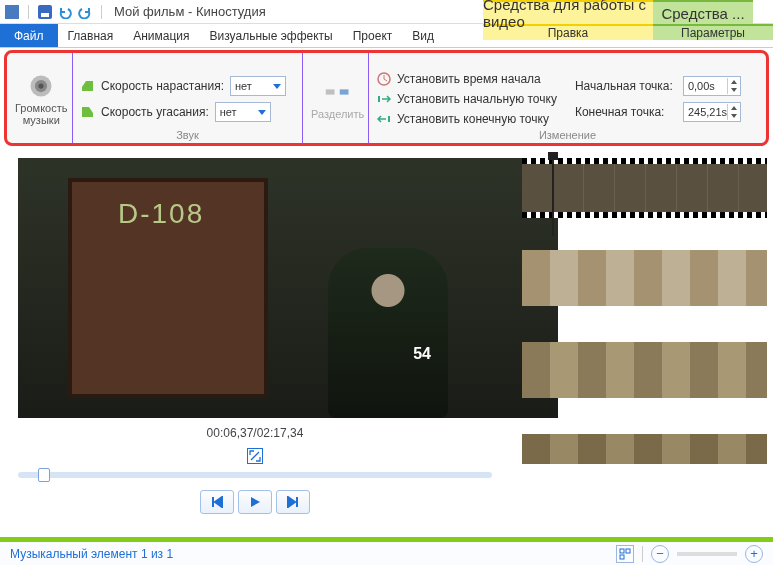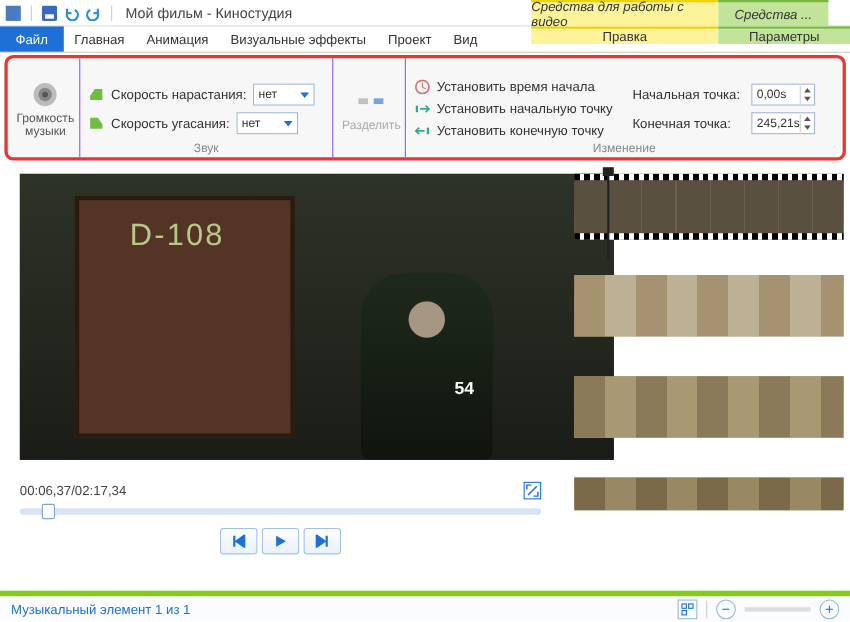--- a/index.html
+++ b/index.html
@@ -8,21 +8,21 @@
 .titlebar { height: 24px; display: flex; align-items: center; padding: 0 4px; border-bottom: 1px solid #ddd; }
 .titlebar .qat { display: flex; gap: 4px; align-items: center; }
 .titlebar .qicon { width: 16px; height: 16px; display: flex; align-items: center; justify-content: center; cursor: pointer; }
 .titlebar .sep { width: 1px; height: 14px; background: #ccc; margin: 0 4px; }
 .titlebar .title { margin-left: 8px; font-size: 13px; color: #444; }
 
 .ribbon-tabs { height: 24px; display: flex; align-items: stretch; border-bottom: 1px solid #ccc; position: relative; }
 .ribbon-tabs .rtab { padding: 0 10px; display: flex; align-items: center; cursor: pointer; font-size: 12px; color: #333; }
 .ribbon-tabs .rtab.file { background: #1e6fd6; color: #fff; padding: 0 14px; }
 .ribbon-tabs .context-group { display: flex; margin-left: auto; }
-.ribbon-tabs .ctx-hdr { position: absolute; top: -24px; height: 24px; display: flex; align-items: center; justify-content: center; font-size: 12px; font-style: italic; }
+.ribbon-tabs .ctx-hdr { position: absolute; top: -24px; height: 24px; display: flex; align-items: center; justify-content: center; font-size: 15px; }
 .context-vid { background: #fdf39a; border-top: 2px solid #f3d000; }
 .context-aud { background: #c1e39a; border-top: 2px solid #77b93f; }
 .rtab.ctx { min-width: 120px; justify-content: center; }
 
 .ribbon-panel { height: 96px; border: 3px solid #e33; border-radius: 8px; margin: 2px 4px; display: flex; background: #f7f7f7; }
 .rgroup { border-right: 1px solid #8b5cf6; padding: 4px 8px 2px 8px; display: flex; flex-direction: column; position: relative; }
 .rgroup-label { position: absolute; bottom: 2px; left: 0; right: 0; text-align: center; font-size: 11px; color: #888; }
 .rgroup-body { flex: 1; display: flex; align-items: center; gap: 10px; }
 
 .big-btn { display: flex; flex-direction: column; align-items: center; justify-content: center; width: 60px; cursor: pointer; font-size: 11px; text-align: center; color: #555; line-height: 1.1; }
@@ -42,21 +42,21 @@
 .spin .dn { bottom: 3px; border-top: 4px solid #555; }
 
 .main { display: flex; height: 372px; }
 .preview-pane { width: 510px; padding: 10px 18px; }
 .preview { width: 540px; height: 260px; background: #000; position: relative; overflow: hidden; }
 .preview .scene { position: absolute; inset: 0; background: linear-gradient(#2e3328,#1a1d17); }
 .preview .door { position: absolute; left: 50px; top: 20px; width: 200px; height: 220px; background: #543425; border: 4px solid #2a1a10; }
 .preview .dlabel { position: absolute; left: 100px; top: 40px; font-family: Impact, sans-serif; font-size: 28px; letter-spacing: 2px; color: #b8c987; }
 .preview .soldier { position: absolute; right: 110px; bottom: 0; width: 120px; height: 170px; background: radial-gradient(circle at 50% 25%, #a69782 0 16px, transparent 17px), linear-gradient(#1e2a1c,#10140e); border-radius: 40px 40px 8px 8px; }
 .preview .num { position: absolute; right: 127px; bottom: 55px; color: #fff; font-weight: bold; font-size: 16px; }
-.time-row { display: flex; justify-content: space-between; align-items: center; gap: 8px; margin-top: 20px; font-size: 12px; color: #444; }
+.time-row { display: flex; justify-content: flex-end; align-items: center; gap: 8px; margin-top: 8px; font-size: 12px; color: #444; flex-direction: column; }
 .time-row .fs { width: 16px; height: 16px; border: 1px solid #1e6fd6; display: flex; align-items: center; justify-content: center; cursor: pointer; }
 .seek { margin-top: 8px; height: 6px; background: #d7e4f5; border-radius: 3px; position: relative; }
 .seek .thumb { position: absolute; left: 20px; top: -4px; width: 12px; height: 14px; background: #fff; border: 1px solid #7aa3d6; border-radius: 2px; }
 .transport { display: flex; justify-content: center; gap: 4px; margin-top: 12px; }
 .tbtn { width: 34px; height: 24px; border: 1px solid #a3c0e8; background: linear-gradient(#fdfdfd,#e9f1fb); border-radius: 3px; display: flex; align-items: center; justify-content: center; cursor: pointer; color: #1e6fd6; }
 
 .timeline-pane { flex: 1; padding: 10px 4px 10px 0; overflow: hidden; }
 .track { height: 78px; margin-bottom: 14px; position: relative; }
 .clip { position: absolute; left: 12px; right: 2px; height: 60px; background: linear-gradient(#4a4438,#807055); overflow: hidden; }
 .clip.aud::after { content: ""; position: absolute; left: 0; right: 0; bottom: -18px; height: 18px; background: repeating-linear-gradient(90deg,#2fa82f 0 2px,#6ce36c 2px 4px); }

